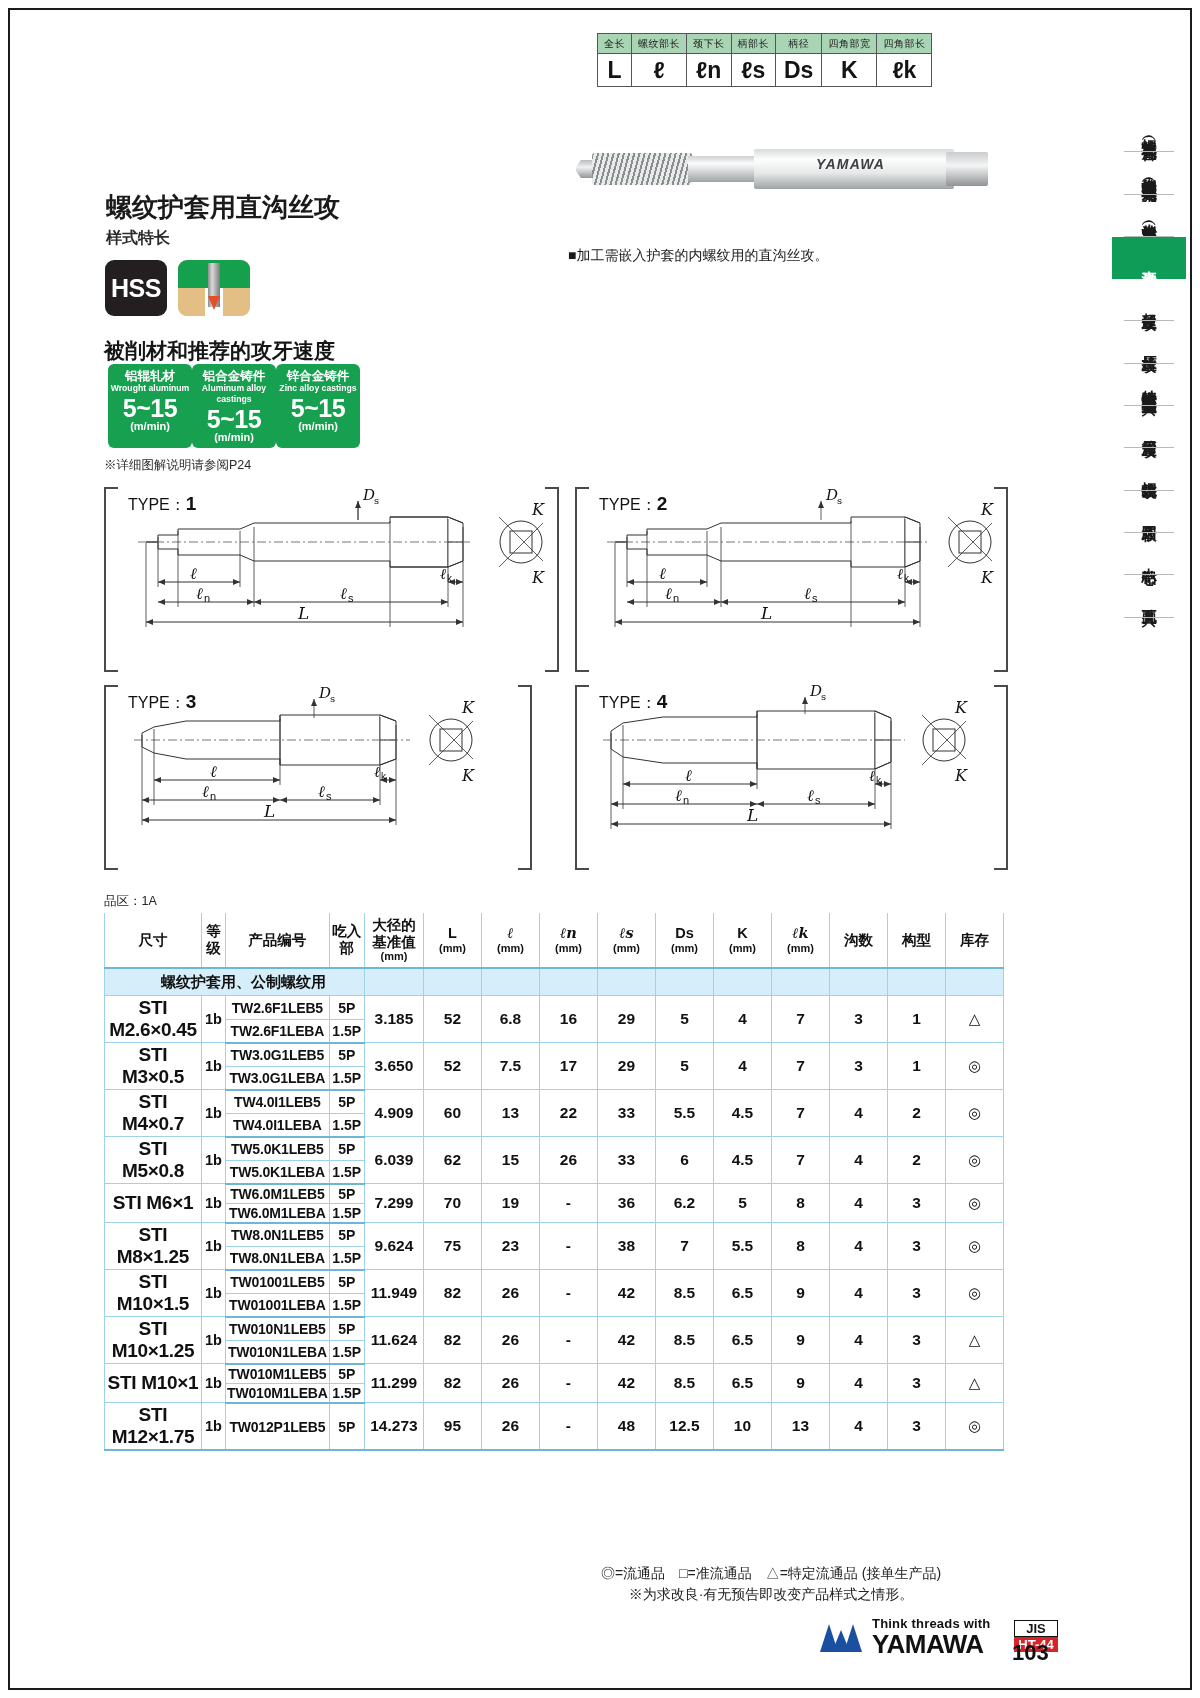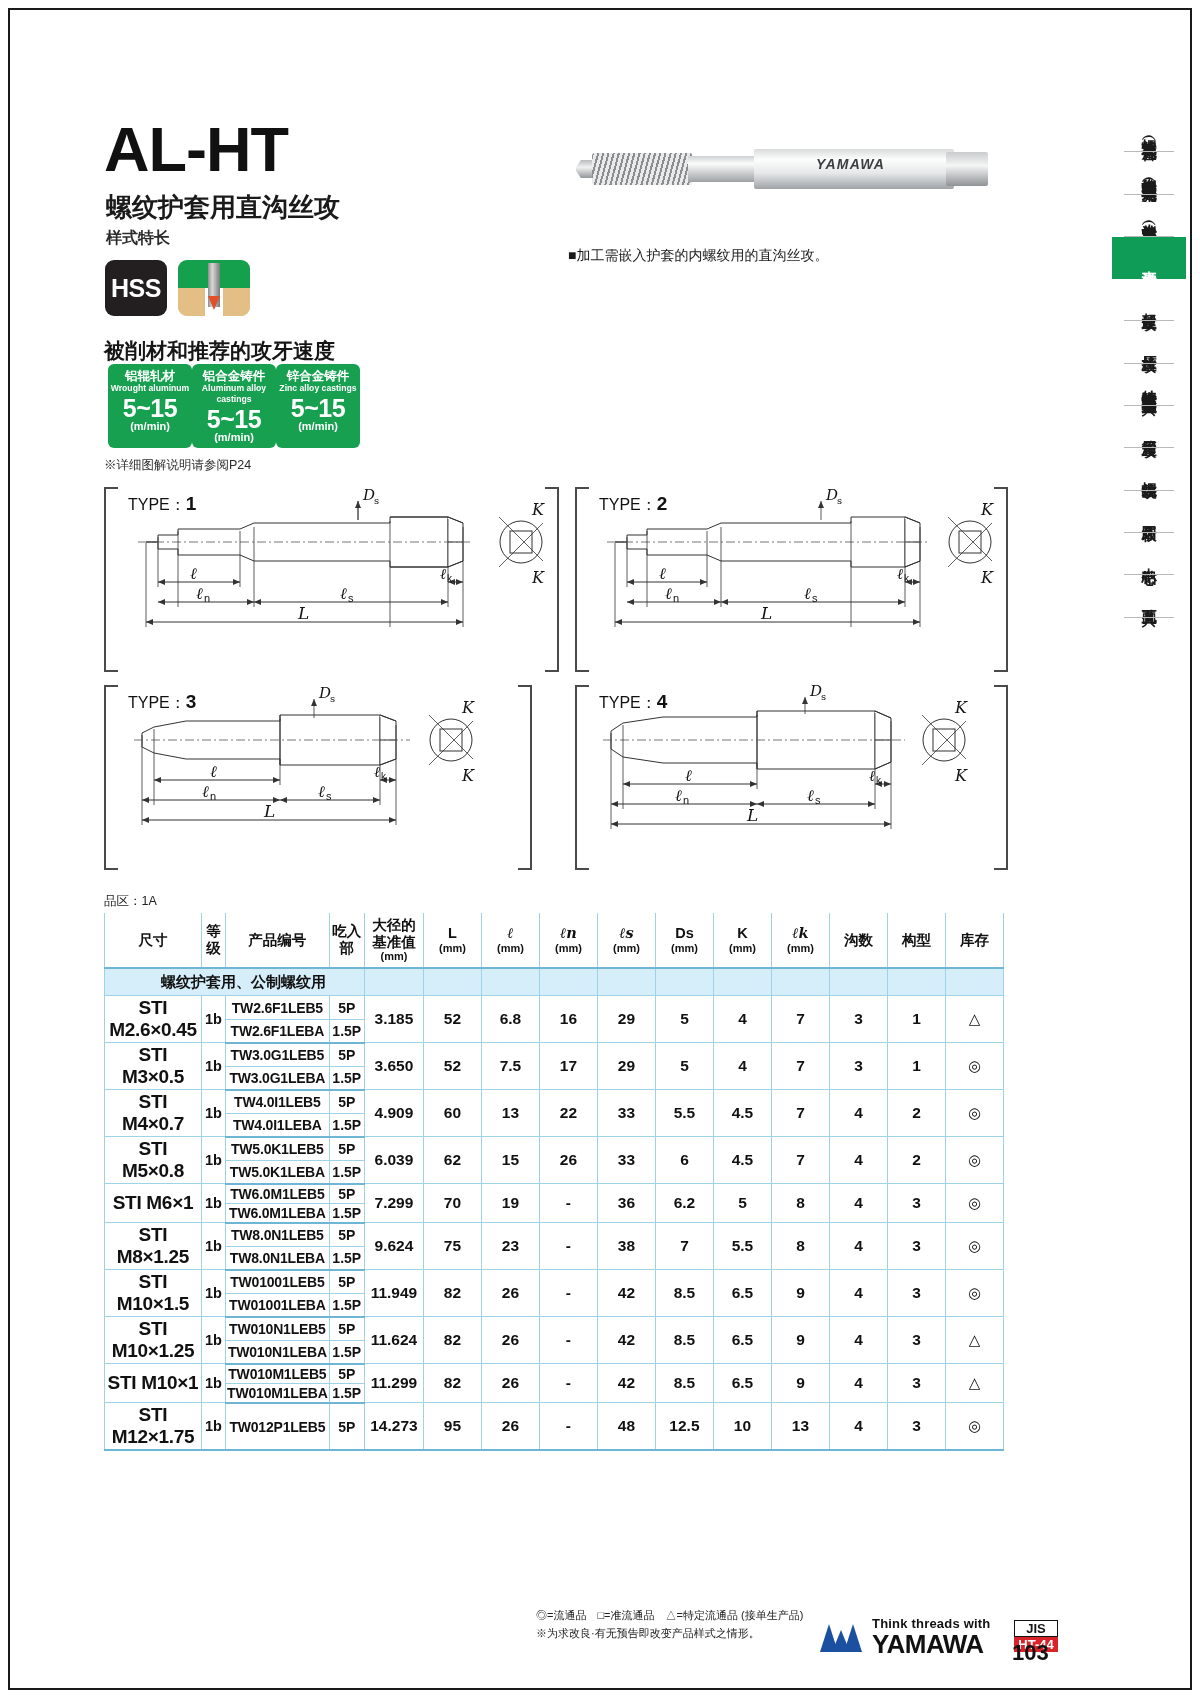--- a/index.html
+++ b/index.html
@@ -112,43 +112,64 @@
   
   .tabs { position:absolute; right:14px; top:110px; width:74px; }
   .tab { width:74px; text-align:center; font-size:15px; line-height:1.22; color:#1b1b1b;
       padding:12px 0; position:relative; font-weight:bold; }
   .tab .wr { writing-mode:vertical-rl; text-orientation:upright; display:inline-block;
       letter-spacing:1px; }
   .tab.active { background:#0f9c57; color:#fff; }
   .tab .sep { position:absolute; left:12px; right:12px; bottom:0; height:1px; background:#b9b9b9; }
 
   
-  .foot-legend { position:absolute; left:536px; top:1608px; font-size:11px; color:#222; text-align:left; width:470px; }
+  .foot-legend { position:absolute; left:536px; top:1565px; font-size:14px; color:#222; text-align:center; width:470px; }
   .foot-legend div { margin-bottom:3px; }
   .yamawa { position:absolute; left:818px; top:1616px; display:flex; align-items:center; gap:8px; }
   .yamawa .mk { width:46px; height:34px; }
   .yamawa .txt .t1 { font-size:13px; font-weight:bold; color:#111; letter-spacing:.2px; }
   .yamawa .txt .t2 { font-size:26px; font-weight:bold; color:#111; letter-spacing:-.5px; line-height:1; }
   .jis { position:absolute; left:1014px; top:1600px; width:44px;margin-top:20px; }
   .jis .j1 { border:1px solid #111; font-size:13px; font-weight:bold; text-align:center; padding:0 2px; }
   .jis .j2 { background:#d8232a; color:#fff; font-size:13px; font-weight:bold; text-align:center; }
   .pageno { position:absolute; left:1012px; top:1640px; font-size:22px; font-weight:bold; color:#111; }
 </style>
 </head>
 <body>
 
 <div class="page">
 
   <div class="frame-line fl-top"></div>
   <div class="frame-line fl-bottom"></div>
   <div class="frame-line fl-left"></div>
   <div class="frame-line fl-right"></div>
 
-
-  <div class="title">AL-HT</div>
+  <table class="legend">
+    <tbody>
+        <tr>
+      <td class="lg-head">全长</td>
+      <td class="lg-head">螺纹部长</td>
+      <td class="lg-head">颈下长</td>
+      <td class="lg-head">柄部长</td>
+      <td class="lg-head">柄径</td>
+      <td class="lg-head">四角部宽</td>
+      <td class="lg-head">四角部长</td>
+    </tr>
+    <tr>
+      <td class="lg-sym">L</td>
+      <td class="lg-sym">ℓ</td>
+      <td class="lg-sym">ℓn</td>
+      <td class="lg-sym">ℓs</td>
+      <td class="lg-sym">Ds</td>
+      <td class="lg-sym">K</td>
+      <td class="lg-sym">ℓk</td>
+    </tr>
+  </tbody>
+    </table>
+
   <div class="subtitle-cn">螺纹护套用直沟丝攻</div>
   <div class="subtitle-sm">样式特长</div>
 
   <div class="badge-hss">HSS</div>
   <div class="badge-hole">
     <div class="grn"></div>
       <div class="wood-l"></div>
       <div class="wood-r"></div>
     <div class="hole"></div>
       <div class="tap"></div>

